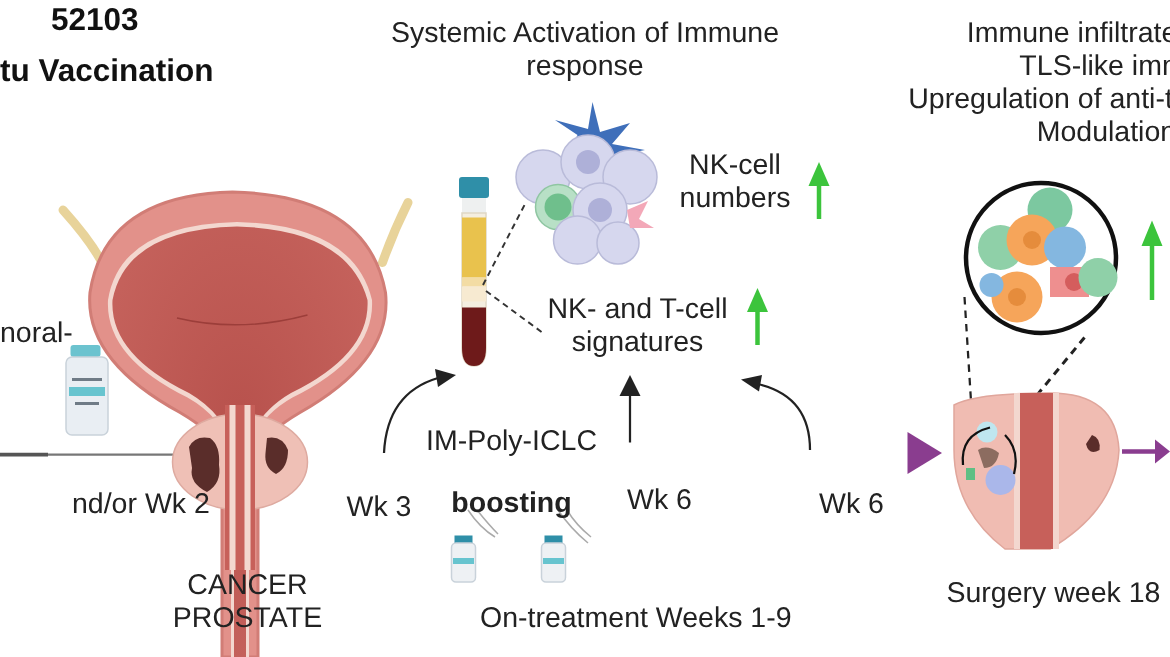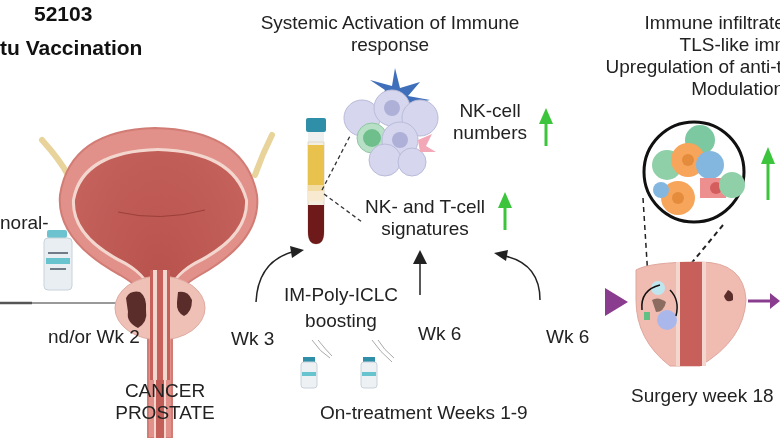--- a/index.html
+++ b/index.html
@@ -191,21 +191,21 @@
   <div style="margin-left:90px;">TLS-like imm</div>
   <div style="margin-left:18px;">Upregulation of anti-tu</div>
   <div style="margin-left:110px;">Modulation c</div>
 </div>
 
 <div class="abs txt lbl" style="left:0px; top:212px;">noral-</div>
 <div class="abs txt lbl" style="left:0px; top:326px;padding-left:48px;">nd/or Wk 2</div>
 <div class="abs txt lbl" style="left:231px; top:328px;">Wk 3</div>
 <div class="abs txt lbl ctr" style="left:276px; top:284px; width:130px;">
   <div>IM-Poly-ICLC</div>
-  <div style="margin-top:4px;">boosting</div>
+  <div style="margin-top:19px;font-weight:bold;">boosting</div>
 </div>
 <div class="abs txt lbl" style="left:418px; top:323px;">Wk 6</div>
 <div class="abs txt lbl" style="left:546px; top:326px;">Wk 6</div>
 
 <div class="abs txt lbl ctr" style="left:105px; top:380px; width:120px;">
   <div>CANCER</div>
   <div>PROSTATE</div>
 </div>
 
 <div class="abs txt lbl" style="left:320px; top:402px;">On-treatment Weeks 1-9</div>

